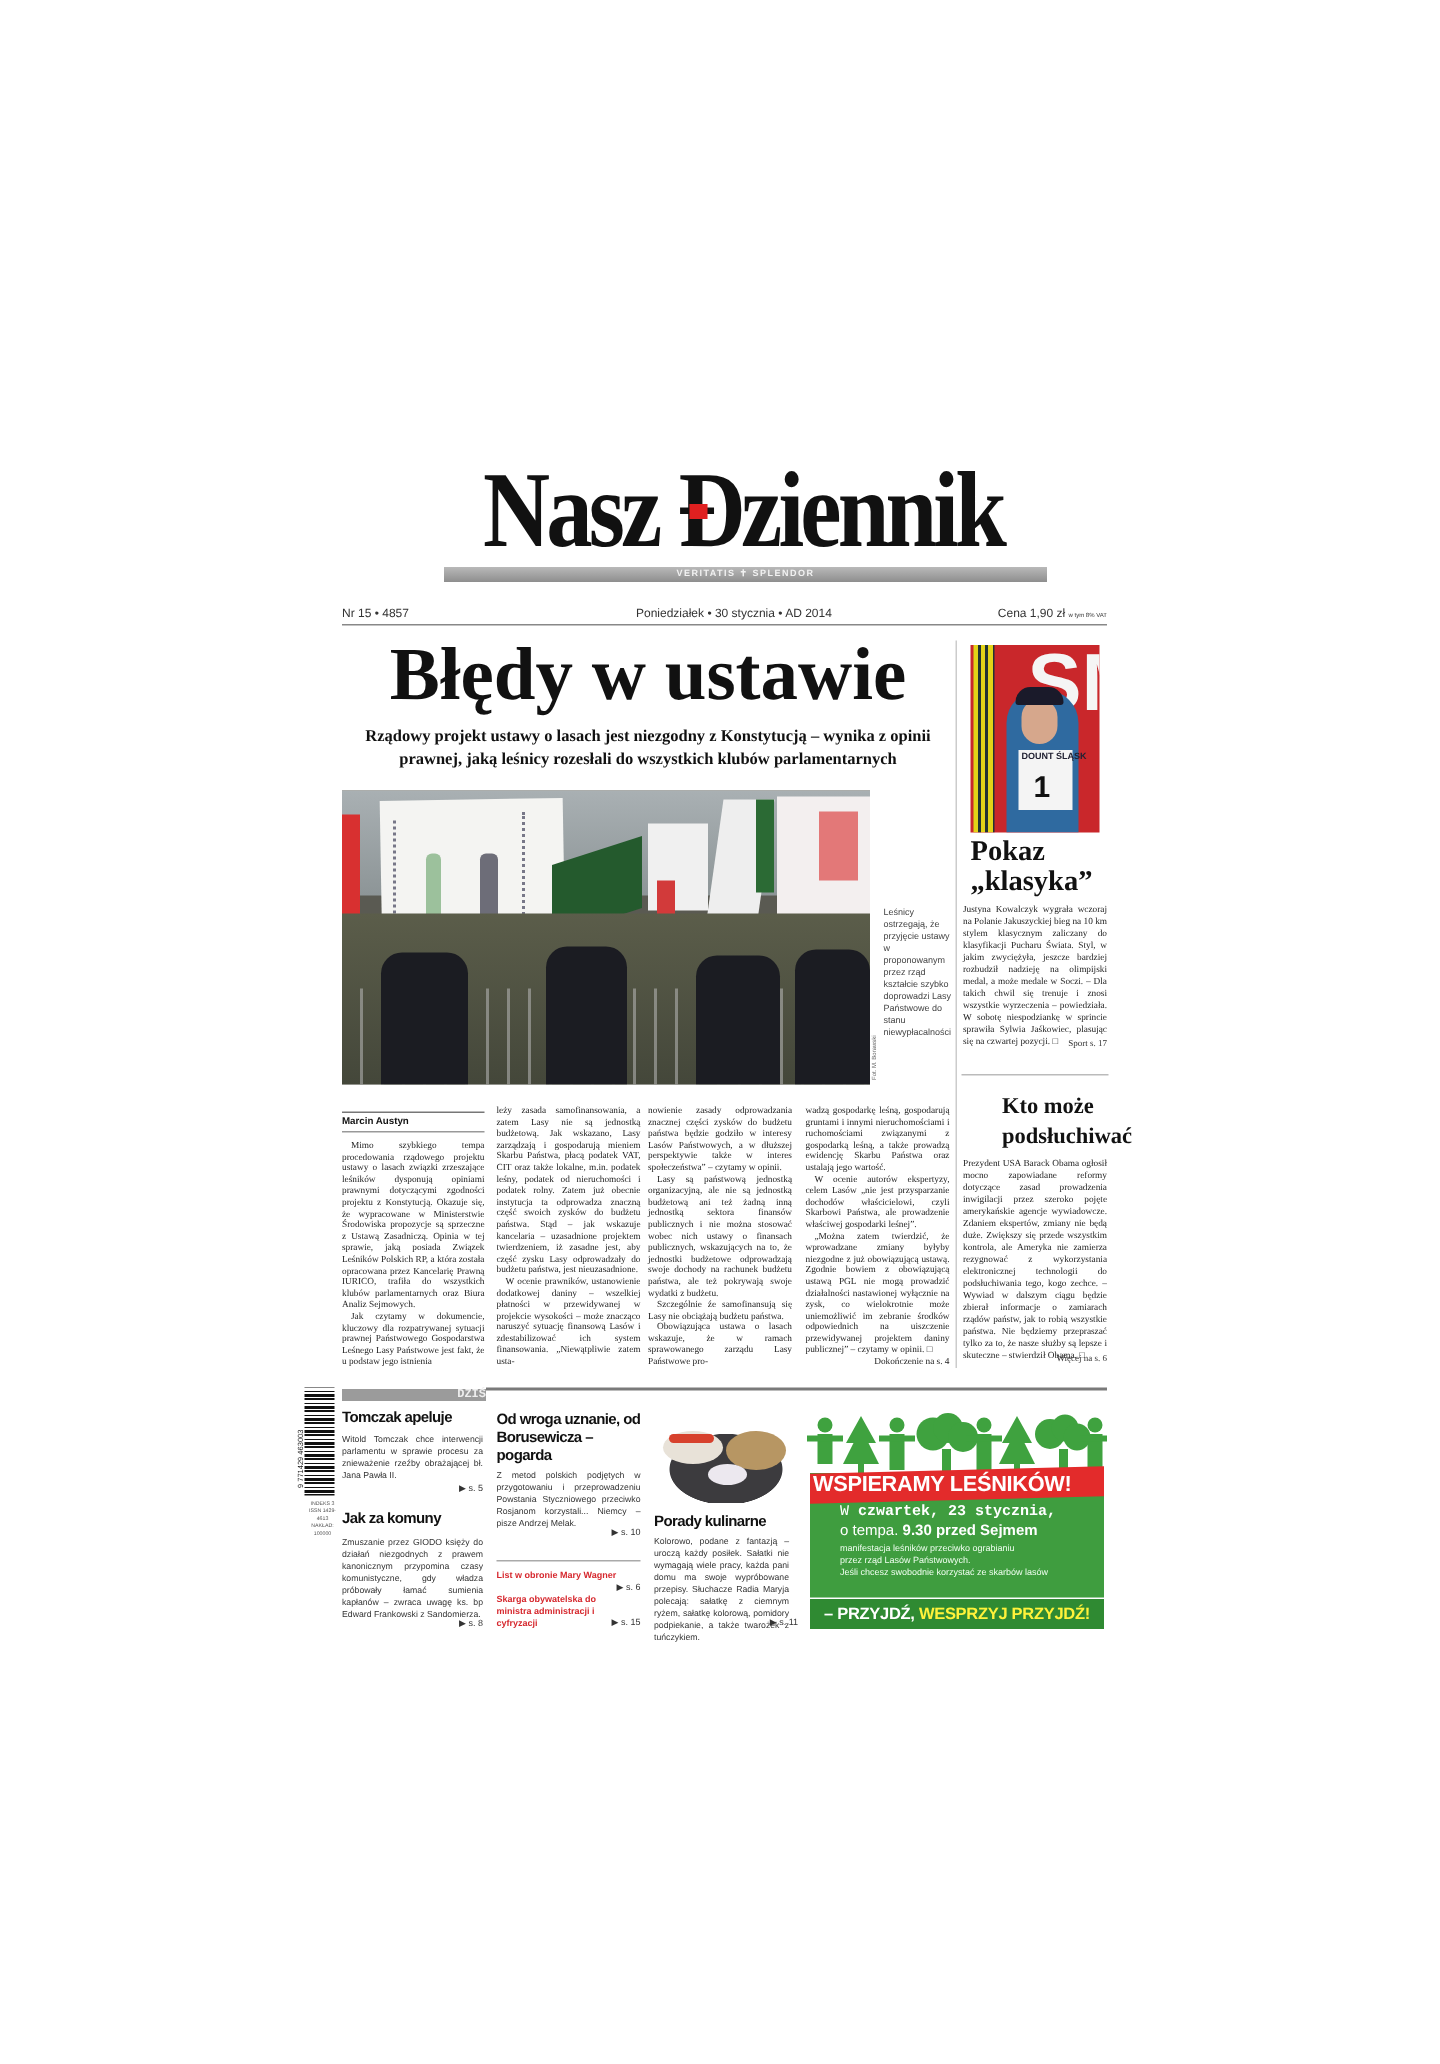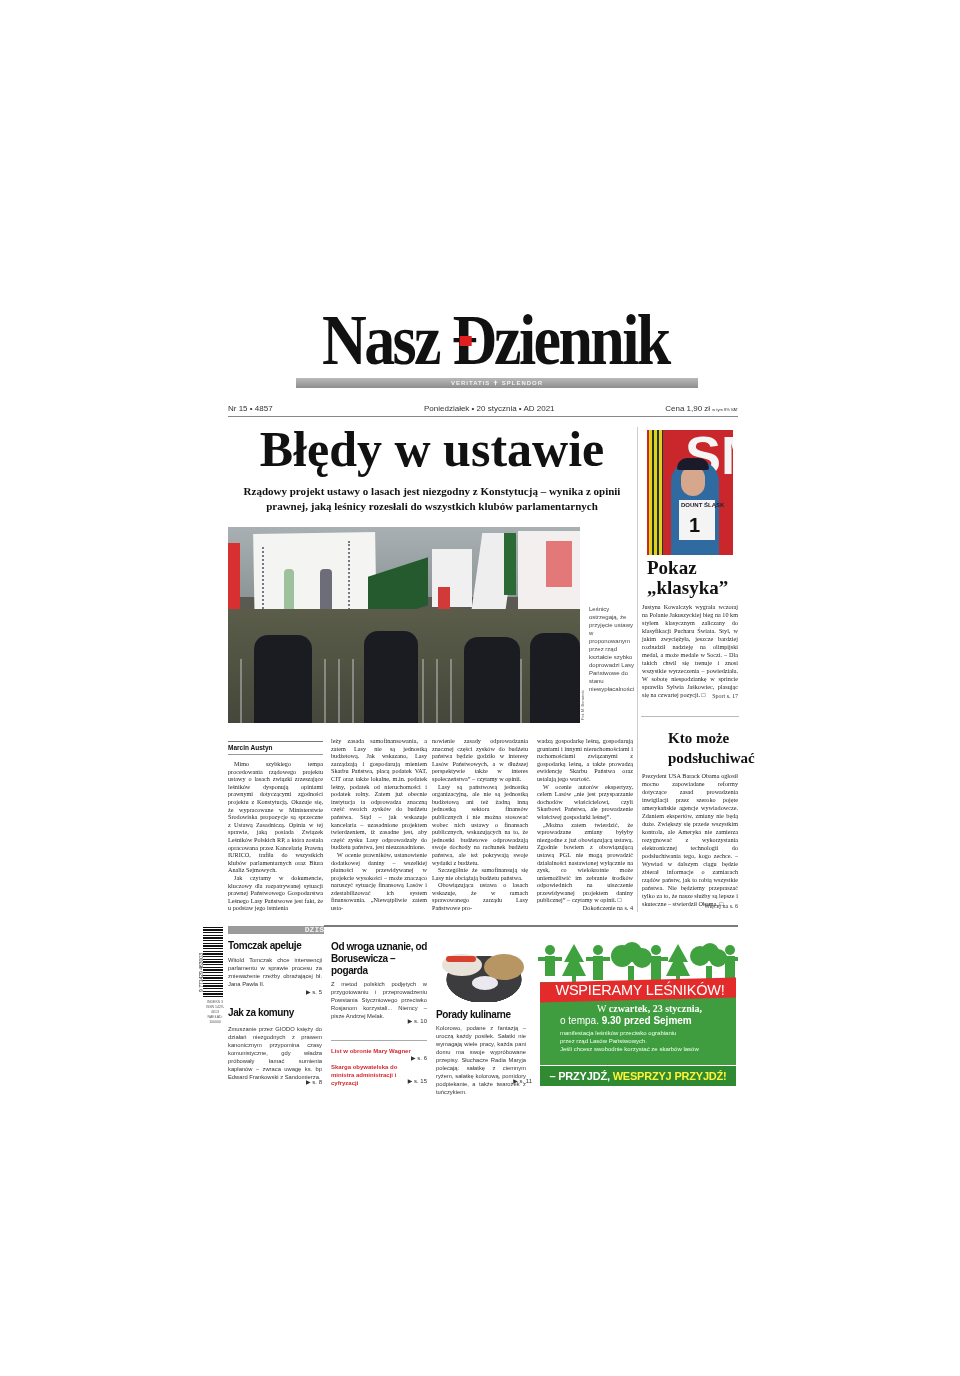--- a/index.html
+++ b/index.html
@@ -100,41 +100,41 @@
   .food .bread { position: absolute; left: 48px; top: 10px; width: 40px; height: 26px; background: #b79663; border-radius: 50%; }
   .food .salad { position: absolute; left: 6px; top: 10px; width: 40px; height: 22px; background: #e8e2d8; border-radius: 50%; }
   .food .tomato { position: absolute; left: 10px; top: 12px; width: 30px; height: 6px; background: #d7412d; border-radius: 3px; }
   .food .herbs { position: absolute; left: 36px; top: 32px; width: 26px; height: 14px; background: #ece8ef; border-radius: 50%; }
 
   
   .ad { left: 538px; top: 942px; width: 200px; height: 143px; }
   .ad .trees { position: absolute; left: 0; top: 0; width: 200px; height: 42px; }
   .ad .green-main { position: absolute; left: 2px; top: 40px; width: 196px; height: 104px; background: #3f9d3f; }
   .ad .red-band { position: absolute; left: 2px; top: 38px; width: 196px; height: 20px; background: #e32b2b; transform: skewY(-1.5deg); }
-  .ad .red-text { position: absolute; left: 4px; top: 38px; width: 196px; height: 32px; font-family: "Liberation Sans", sans-serif; font-weight: 400; font-size: 14.5px; line-height: 20px; color: #fff; text-align: center; letter-spacing: -0.2px; }
-  .ad .line1 { position: absolute; left: 22px; top: 61px; font-family: Liberation Serif, serif; font-size: 10px; line-height: 12px; color: #fff; margin-left: 37px; }
+  .ad .red-text { position: absolute; left: 4px; top: 38px; width: 196px; height: 32px; font-family: "Liberation Sans", sans-serif; font-weight: 700; font-size: 14.5px; line-height: 20px; color: #fff; text-align: left; letter-spacing: -0.2px; }
+  .ad .line1 { position: absolute; left: 22px; top: 61px; font-family: Liberation Mono, monospace; font-size: 10px; line-height: 12px; color: #fff; }
   .ad .line2 { position: absolute; left: 22px; top: 73px; font-family: "Liberation Sans", sans-serif; font-size: 10px; line-height: 12px; color: #fff; }
   .ad .small { position: absolute; left: 22px; top: 87px; width: 176px; font-family: "Liberation Sans", sans-serif; font-size: 6px; line-height: 8px; color: #f0fff0; }
   .ad .bottom { position: absolute; left: 2px; top: 123px; width: 196px; height: 20px; background: #2f8a32; border-top: 1px solid #fff; font-family: "Liberation Sans", sans-serif; font-weight: 700; font-size: 11px; line-height: 20px; color: #fff; text-align: center; letter-spacing: -0.2px; }
   .ad .bottom .yellow { color: #fff23a; }
 </style>
 </head>
 <body>
 
 <div class="abs masthead">
   <div class="masthead-title">
     <span>Nasz </span><span class="d-wrap"><span>Ɖ</span><span class="flag"></span></span><span>ziennik</span>
   </div>
 </div>
 <div class="abs motto-bar"></div>
 <div class="abs motto">VERITATIS ✝ SPLENDOR</div>
 
 <div class="abs infoline">
   <span class="l">Nr 15 • 4857</span>
-  <span class="c">Poniedziałek • 20 stycznia • AD 2021</span>
+  <span class="c">Poniedziałek • 30 stycznia • AD 2014</span>
   <span class="r"><span>Cena 1,90 zł</span> <span style="font-size:4px">w tym 8% VAT</span></span>
 </div>
 <div class="abs rule-top"></div>
 
 <div class="abs headline">Błędy w ustawie</div>
 <div class="abs deck">Rządowy projekt ustawy o lasach jest niezgodny z Konstytucją – wynika z opinii prawnej, jaką leśnicy rozesłali do wszystkich klubów parlamentarnych</div>
 
 <div class="abs photo">
   <div class="sky"></div>
   <div class="flag-left"></div>

